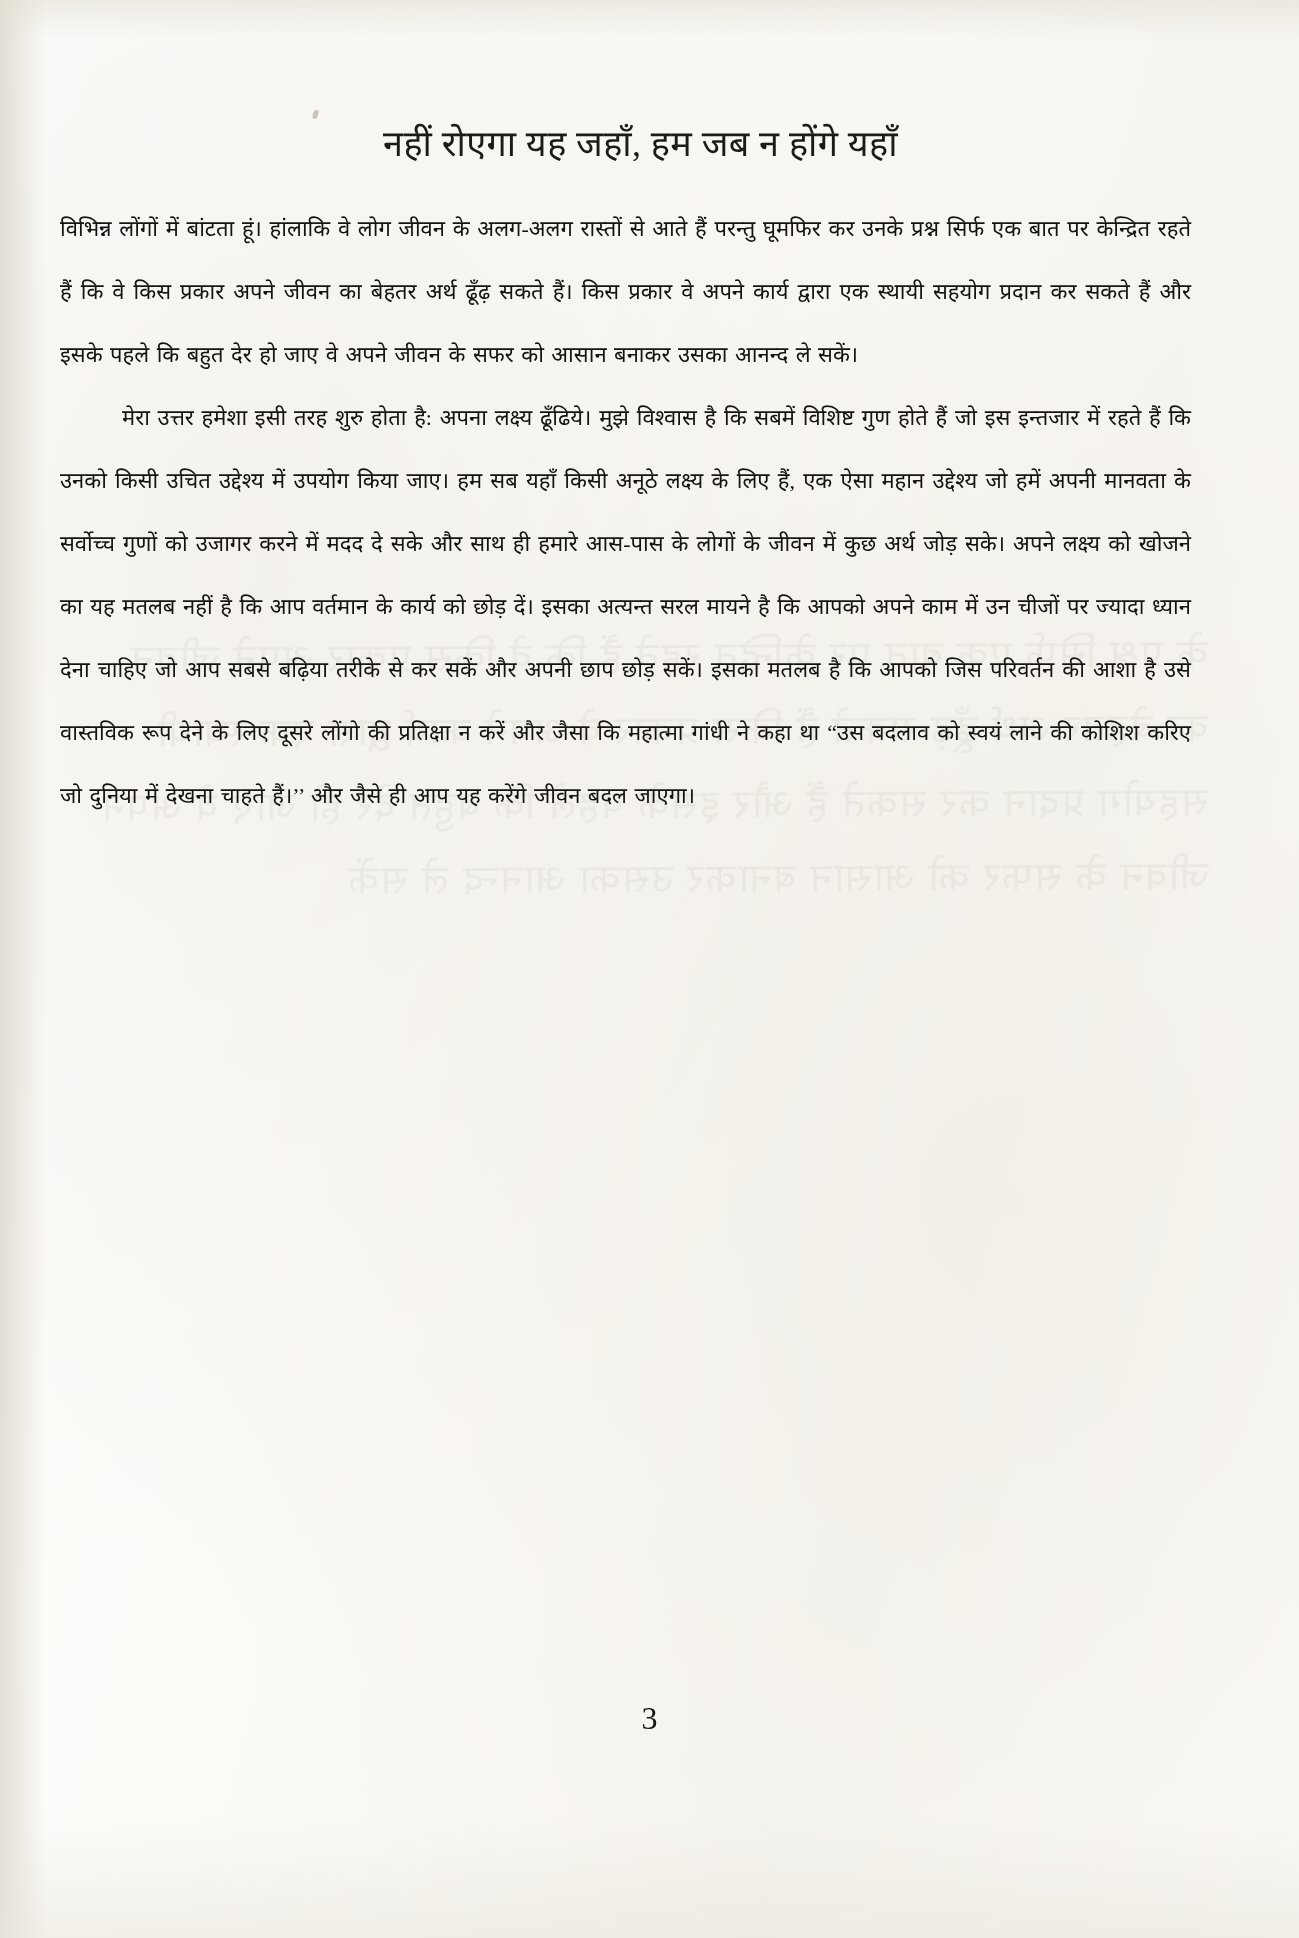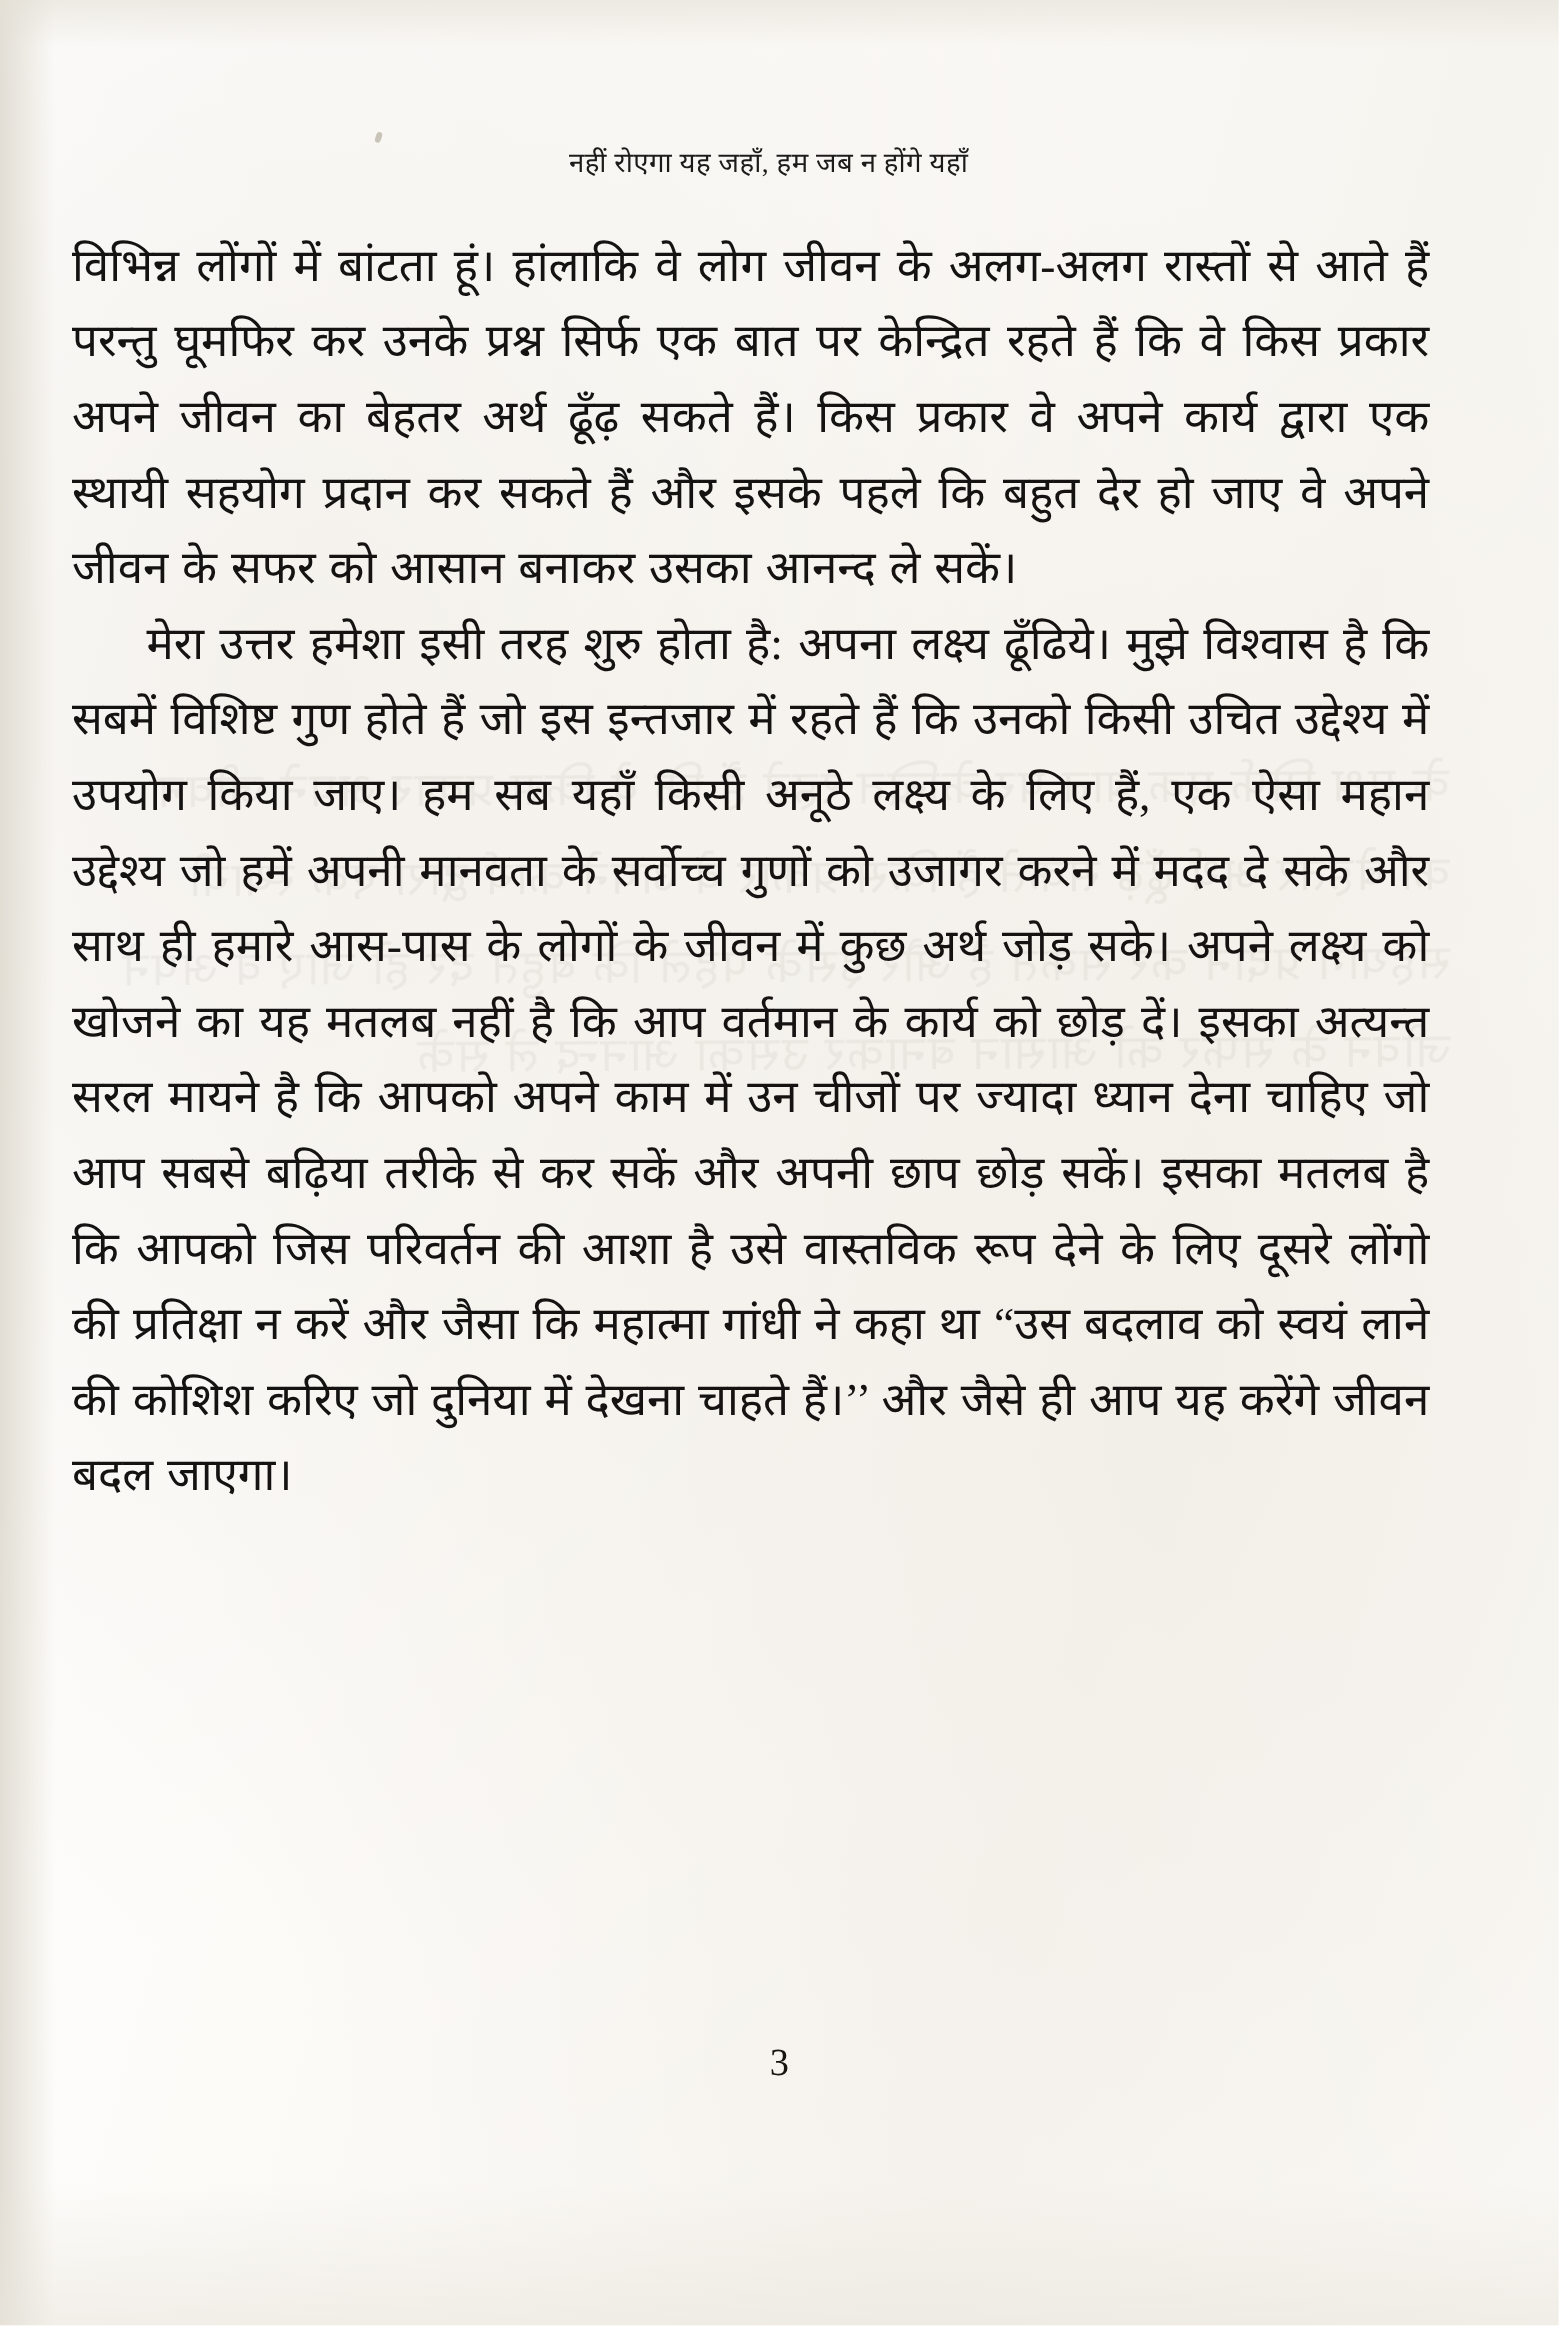--- a/index.html
+++ b/index.html
@@ -69,29 +69,29 @@
     border-radius: 40%;
     transform: rotate(18deg);
     opacity: 0.75;
   }
   .content {
     position: relative;
     padding: 120px 108px 0 60px;
   }
   .running-head {
     text-align: center;
-    font-size: 23px;
+    font-size: 36px;
     line-height: 1.35;
     color: #1c1b19;
     letter-spacing: 0.4px;
-    margin: 0 0 40px 30px;
+    margin: 0 0 28px 30px;
     font-weight: 400;
   }
   .body-text {
-    font-size: 38px;
+    font-size: 22px;
     line-height: 63px;
     color: #141312;
     text-align: justify;
     text-justify: inter-word;
     margin: 0 0 0 0;
     word-spacing: 2px;
   }
   .body-text + .body-text {
     text-indent: 62px;
   }

